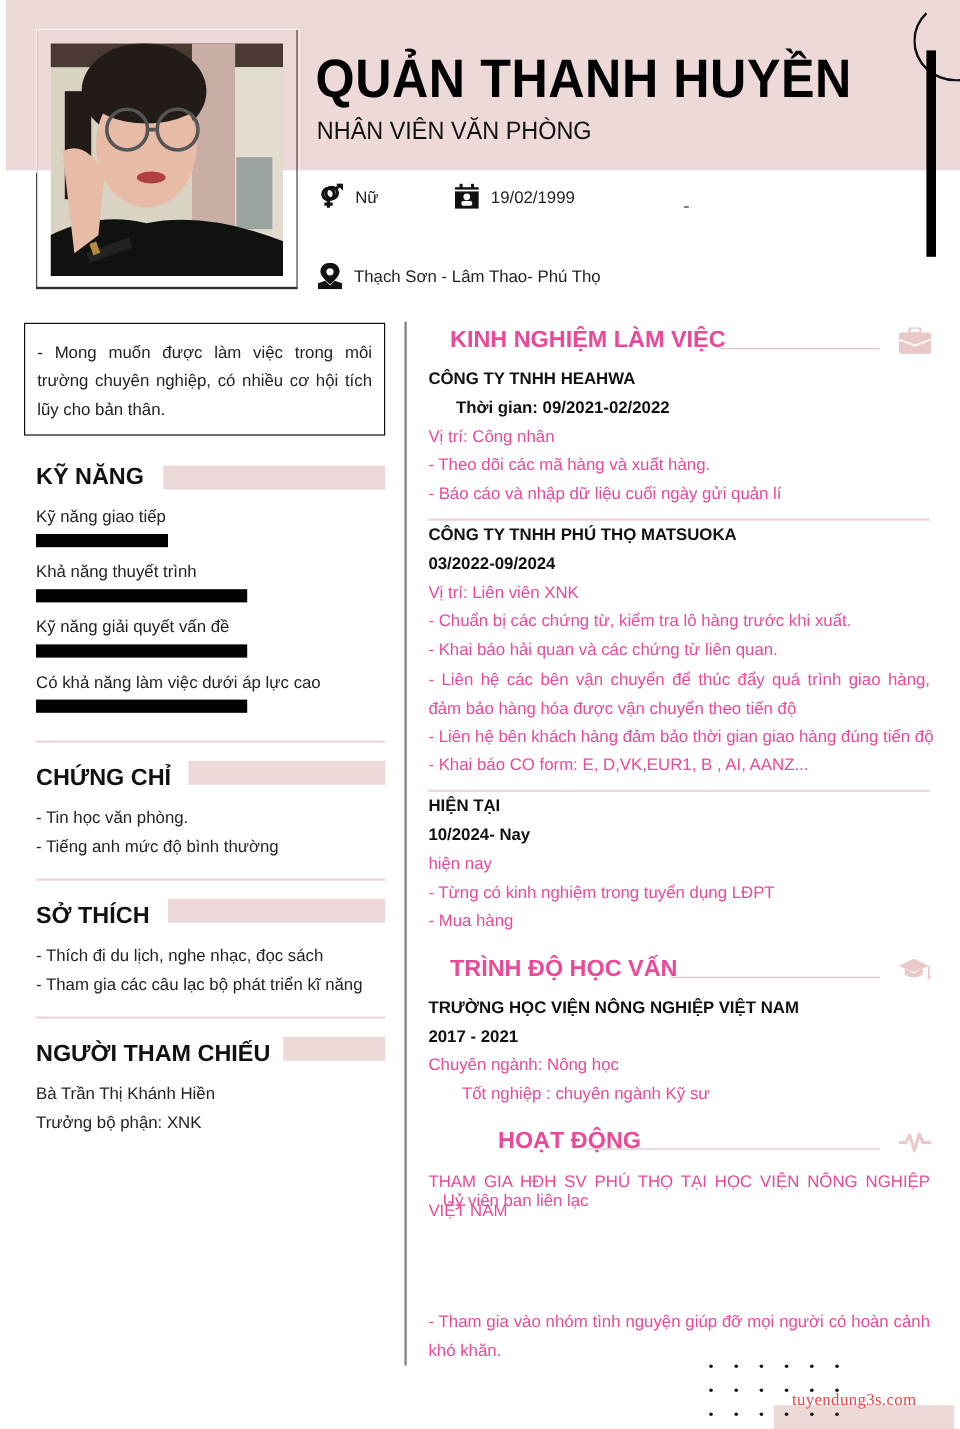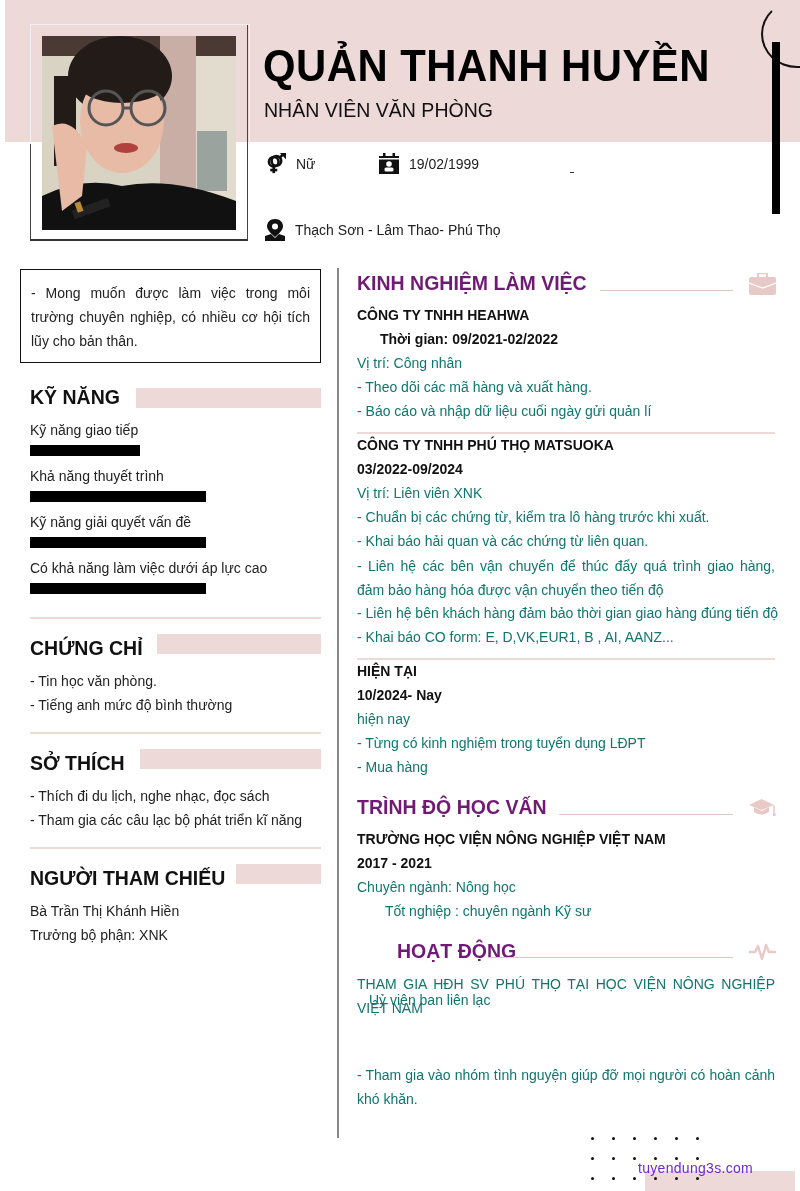--- a/index.html
+++ b/index.html
@@ -27,32 +27,32 @@
   .divider-v { position: absolute; left: 337px; top: 268px; width: 2px; height: 870px; background: #888; }
 
   .objective { position: absolute; left: 20px; top: 269px; width: 301px; height: 94px; border: 1px solid #111; padding: 11px 10px; font-size: 14px; line-height: 24px; text-align: justify; color: #222; }
 
   .lsec-title { position: absolute; left: 30px; font-size: 19.5px; font-weight: bold; color: #111; white-space: nowrap; }
   .lsec-bar { position: absolute; height: 20px; background: #ecd9d8; }
   .lsep { position: absolute; left: 30px; width: 291px; height: 2px; background: #ecd9d8; }
   .ltext { position: absolute; left: 30px; font-size: 14px; color: #222; white-space: nowrap; }
   .skill-bar { position: absolute; left: 30px; height: 11px; background: #000; }
 
-  .rsec-title { position: absolute; left: 357px; font-size: 19.5px; font-weight: bold; color: #701a75; white-space: nowrap; }
+  .rsec-title { position: absolute; left: 375px; font-size: 19.5px; font-weight: bold; color: #ec4899; white-space: nowrap; }
   .rsec-line { position: absolute; height: 1px; background: #e2c6c4; }
   .rsec-icon { position: absolute; }
-  .rtext { position: absolute; left: 357px; font-size: 14px; color: #0f766e; white-space: nowrap; }
+  .rtext { position: absolute; left: 357px; font-size: 14px; color: #ec4899; white-space: nowrap; }
   .rtext.b { font-weight: bold; color: #111; }
   .rtext.wrap { white-space: normal; width: 418px; text-align: justify; line-height: 24px; }
   .rsep { position: absolute; left: 357px; width: 418px; height: 2px; background: #ecd9d8; }
 
   .dots { position: absolute; left: 591px; top: 1137px; display: grid; grid-template-columns: repeat(6, 4px); grid-column-gap: 17px; grid-row-gap: 17px; }
   .dots span { width: 3px; height: 3px; background: #111; border-radius: 50%; }
   .pink-rect { position: absolute; left: 645px; top: 1171px; width: 150px; height: 20px; background: #ecd9d8; }
-  .watermark { position: absolute; left: 638px; top: 1160px; font-family: Liberation Sans, sans-serif; font-size: 14px; color: #6d28d9; letter-spacing: 0.3px; }
+  .watermark { position: absolute; left: 660px; top: 1160px; font-family: Liberation Serif, serif; font-size: 14px; color: #ef4444; letter-spacing: 0.3px; }
 </style>
 </head>
 <body>
 
 <div class="header-band"></div>
 <div class="deco-circle"></div>
 <div class="deco-bar"></div>
 
 <div class="photo-frame"></div>
 <div class="photo">
@@ -199,21 +199,21 @@
 <div class="rtext" style="top:903px;margin-left:28px;">Tốt nghiệp : chuyên ngành Kỹ sư</div>
 
 <div class="rsec-title" style="top:940px;margin-left:40px;">HOẠT ĐỘNG</div>
 <div class="rsec-line" style="left:488px; top:957px; width:245px;"></div>
 <svg class="rsec-icon" style="left:749px; top:942px;" width="27" height="20" viewBox="0 0 27 20">
   <path d="M0 10 L6 10 L9 4 L13 17 L17 3 L20 10 L27 10" fill="none" stroke="#e8c9c7" stroke-width="2.5" stroke-linejoin="round" stroke-linecap="round"></path>
 </svg>
 
 <div class="rtext wrap" style="top:972px; text-align: justify; text-align-last: left;">THAM GIA HĐH SV PHÚ THỌ TẠI HỌC VIỆN NÔNG NGHIỆP VIỆT NAM</div>
 <div class="rtext" style="top:992px;margin-left:12px;">Uỷ viên ban liên lạc</div>
-<div class="rtext wrap" style="top:1063px;">- Tham gia vào nhóm tình nguyện giúp đỡ mọi người có hoàn cảnh khó khăn.</div>
+<div class="rtext wrap" style="top:1089px;">- Tham gia vào nhóm tình nguyện giúp đỡ mọi người có hoàn cảnh khó khăn.</div>
 
 <div class="pink-rect"></div>
 <div class="dots">
   <span></span>
     <span></span>
     <span></span>
     <span></span>
     <span></span>
     <span></span>
   <span></span>

